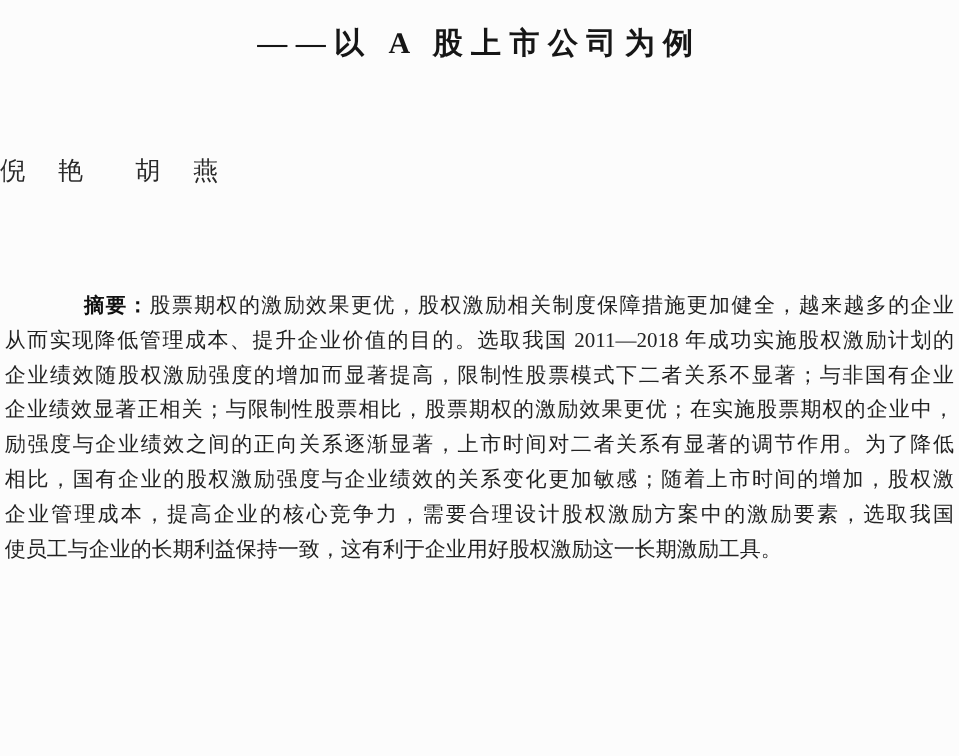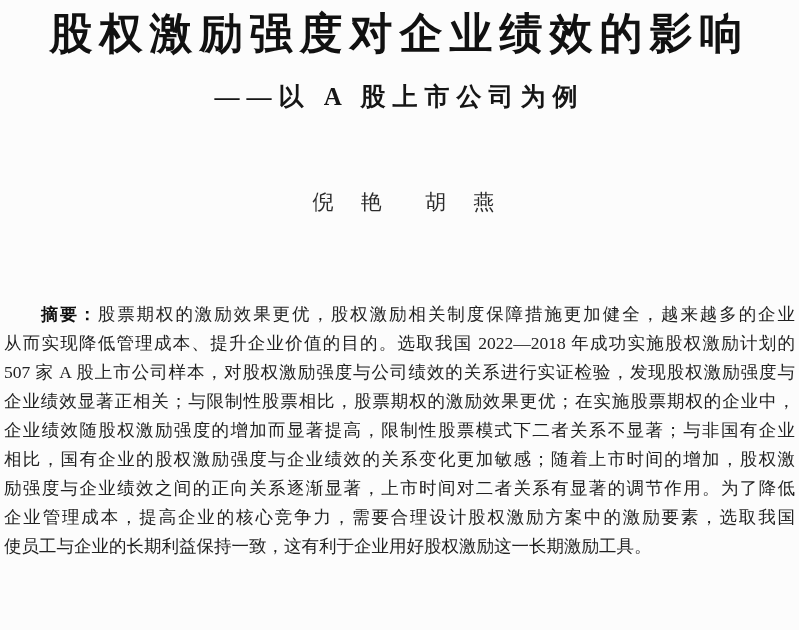--- a/index.html
+++ b/index.html
@@ -29,47 +29,46 @@
     margin-top: 22px;
     text-align: center;
     font-size: 25px;
     line-height: 30px;
     font-weight: bold;
     letter-spacing: 7px;
     color: #161616;
   }
   .authors {
     margin-top: 76px;
-    text-align: center;
     font-size: 21px;
     line-height: 28px;
     letter-spacing: 11px;
     white-space: pre;
     color: #2a2a2a;
-    padding-left: 19px;
   }
   .abstract {
     margin: 84px 4px 0 4px;
     font-size: 17.5px;
     color: #222222;
   }
   .abs-line {
     height: 29px;
     line-height: 29px;
     text-align: justify;
     text-align-last: justify;
     overflow: hidden;
   }
   .abs-line.first { text-indent: 37px; }
   .abs-line.last  { text-align-last: left; }
   .abs-label {
     font-weight: bold;
     color: #101010;
     font-family: "Liberation Sans", sans-serif;
     font-size: 17px;
+    margin-left: 29px;
   }
   .watermark {
     position: absolute;
     top: 582px;
     right: 10px;
     display: flex;
     align-items: center;
     gap: 7px;
     color: #c3c3c3;
     user-select: none;
@@ -82,32 +81,30 @@
     letter-spacing: 3px;
     color: #c3c3c3;
     text-shadow: 0 0 1px #dcdcdc;
   }
 </style>
 </head>
 <body>
 
 <div class="page">
 
-  <h1 class="title">股权激励强度对企业绩效的影响</h1>
 
   <h2 class="subtitle">——以 A 股上市公司为例</h2>
 
   <div class="authors">倪 艳  胡 燕</div>
 
   <div class="abstract">
     <div class="abs-line first"><span class="abs-label">摘要：</span><span>股票期权的激励效果更优，股权激励相关制度保障措施更加健全，越来越多的企业</span></div>
-    <div class="abs-line">从而实现降低管理成本、提升企业价值的目的。选取我国 2022—2018 年成功实施股权激励计划的</div>
-    <div class="abs-line">507 家 A 股上市公司样本，对股权激励强度与公司绩效的关系进行实证检验，发现股权激励强度与</div>
+    <div class="abs-line">从而实现降低管理成本、提升企业价值的目的。选取我国 2011—2018 年成功实施股权激励计划的</div>
+    <div class="abs-line">企业绩效随股权激励强度的增加而显著提高，限制性股票模式下二者关系不显著；与非国有企业</div>
     <div class="abs-line">企业绩效显著正相关；与限制性股票相比，股票期权的激励效果更优；在实施股票期权的企业中，</div>
-    <div class="abs-line">企业绩效随股权激励强度的增加而显著提高，限制性股票模式下二者关系不显著；与非国有企业</div>
+    <div class="abs-line">励强度与企业绩效之间的正向关系逐渐显著，上市时间对二者关系有显著的调节作用。为了降低</div>
     <div class="abs-line">相比，国有企业的股权激励强度与企业绩效的关系变化更加敏感；随着上市时间的增加，股权激</div>
-    <div class="abs-line">励强度与企业绩效之间的正向关系逐渐显著，上市时间对二者关系有显著的调节作用。为了降低</div>
     <div class="abs-line">企业管理成本，提高企业的核心竞争力，需要合理设计股权激励方案中的激励要素，选取我国</div>
     <div class="abs-line last">使员工与企业的长期利益保持一致，这有利于企业用好股权激励这一长期激励工具。</div>
   </div>
 
 
 </div>
 
 </body></html>

